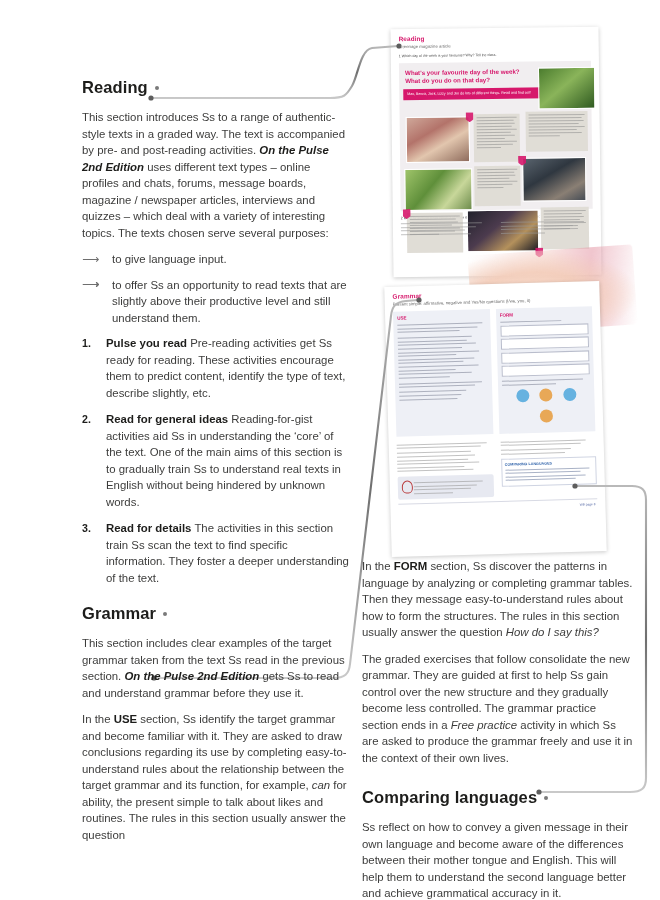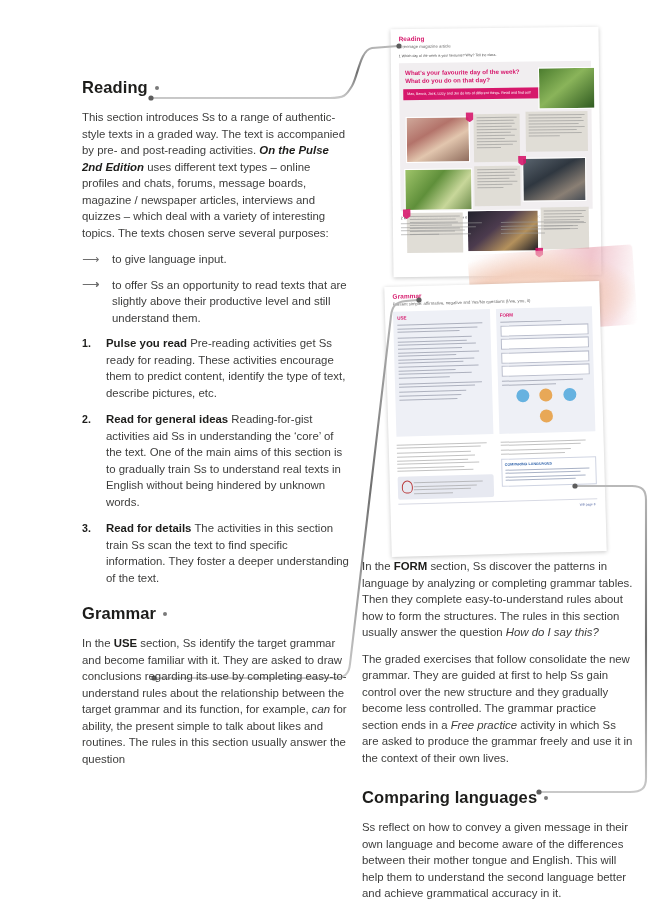--- a/index.html
+++ b/index.html
@@ -614,44 +614,47 @@
     <ul class="arrow-list">
       <li><span class="arrow">⟶</span><span>to give language input.</span></li>
       <li><span class="arrow">⟶</span></li>
       <li><span class="arrow">⟶</span></li>
       <li><span class="arrow">⟶</span><span>to offer Ss an opportunity to read texts that are slightly above their productive level and still understand them.</span></li>
     </ul>
 
 
     <ol class="num-list">
       <li>
-        <span class="num">1.</span><span class="bold">Pulse you read</span><span> Pre-reading activities get Ss ready for reading. These activities encourage them to predict content, identify the type of text, describe pictures, etc.</span>
+        <span class="num">1.</span><span class="bold">Pulse you read</span><span> Pre-reading activities get Ss ready for reading. These activities encourage them to predict content, identify the type of text, describe slightly, etc.</span>
       </li>
       <li>
         <span class="num">2.</span><span class="bold">Read for general ideas</span><span> Reading-for-gist activities aid Ss in understanding the ‘core’ of the text. One of the main aims of this section is to gradually train Ss to understand real texts in English without being hindered by unknown words.</span>
       </li>
       <li>
         <span class="num">3.</span><span class="bold">Read for details</span><span> The activities in this section train Ss scan the text to find specific information. They foster a deeper understanding of the text.</span>
       </li>
     </ol>
 
     <h2 class="section-head" style="margin-top:18px">
       <span>Grammar</span><span class="dot"></span>
     </h2>
 
+    <p class="body">
+      <span>This section includes clear examples of the target grammar taken from the text Ss read in the previous section. </span><span class="bi">On the Pulse 2nd Edition</span><span> gets Ss to read and understand grammar before they use it.</span>
+    </p>
 
     <p class="body">
       <span>In the </span><span class="bold">USE</span><span> section, Ss identify the target grammar and become familiar with it. They are asked to draw conclusions regarding its use by completing easy-to-understand rules about the relationship between the target grammar and its function, for example, </span><span class="it">can</span><span> for ability, the present simple to talk about likes and routines. The rules in this section usually answer the question </span>
     </p>
   </div>
 
   <div class="col-right-text">
 
     <p class="body">
-      <span>In the </span><span class="bold">FORM</span><span> section, Ss discover the patterns in language by analyzing or completing grammar tables. Then they complete easy-to-understand rules about how to form the structures. The rules in this section usually answer the question </span><span class="it">How do I say this?</span>
+      <span>In the </span><span class="bold">FORM</span><span> section, Ss discover the patterns in language by analyzing or completing grammar tables. Then they message easy-to-understand rules about how to form the structures. The rules in this section usually answer the question </span><span class="it">How do I say this?</span>
     </p>
 
     <p class="body">
       <span>The graded exercises that follow consolidate the new grammar. They are guided at first to help Ss gain control over the new structure and they gradually become less controlled. The grammar practice section ends in a </span><span class="it">Free practice</span><span> activity in which Ss are asked to produce the grammar freely and use it in the context of their own lives.</span>
     </p>
 
     <h2 class="section-head" style="margin-top:22px">
       <span>Comparing languages</span><span class="dot"></span>
     </h2>
 

